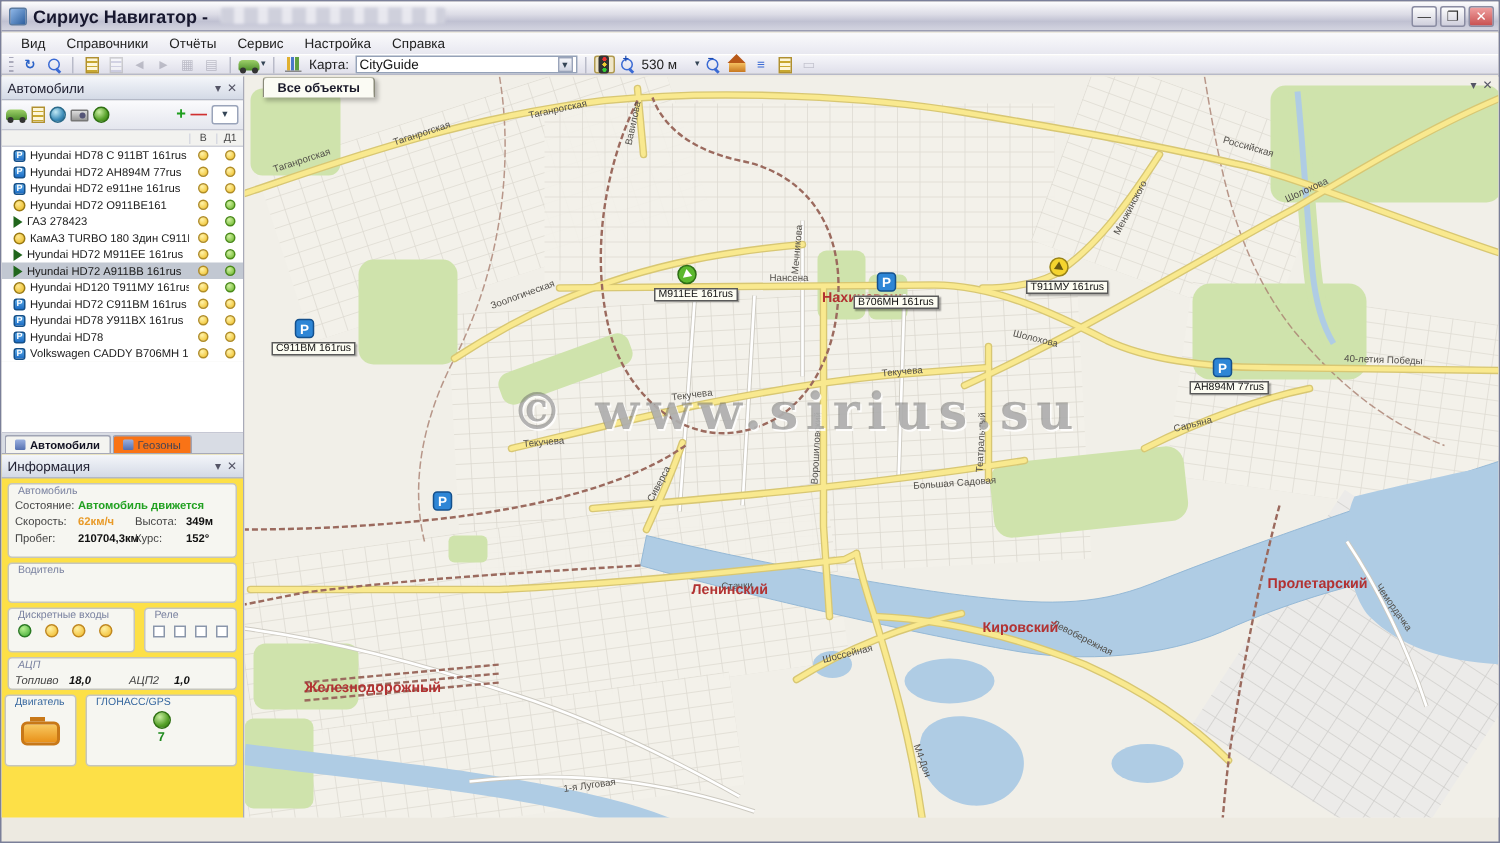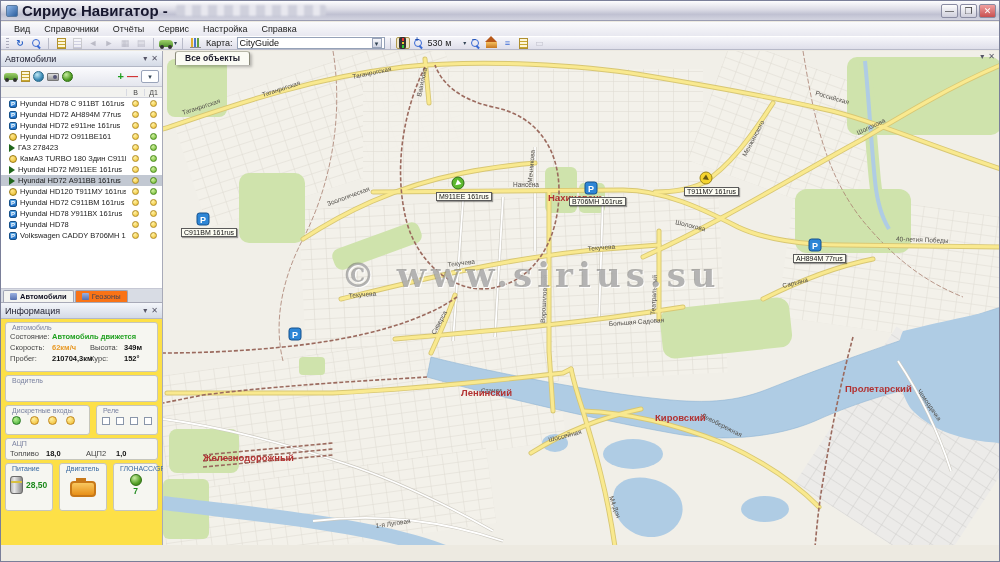--- a/index.html
+++ b/index.html
@@ -6,21 +6,21 @@
   *{box-sizing:border-box;}
   .win{position:relative;width:1000px;height:562px;background:#EDEAE1;
        font-family:"Liberation Sans","DejaVu Sans",sans-serif;overflow:hidden;
        border:1px solid #7a7f99;}
   
   .titlebar{position:absolute;left:0;top:0;width:100%;height:20px;
     background:linear-gradient(#FDFDFE,#DCDCE6 45%,#C0C1D2 70%,#D3D4E0);
     display:flex;align-items:center;padding:0 3px;border-bottom:1px solid #9a9cb2;}
   .appicon{width:12px;height:12px;border-radius:2px;margin:0 4px 0 2px;
     background:linear-gradient(135deg,#8fb7e8,#2d5f9e);border:1px solid #5a7aa0;}
-  .title{font-size:15px;font-weight:bold;color:#17172e;}
+  .title{font-size:12px;font-weight:bold;color:#17172e;}
   .blurred{width:150px;height:11px;margin-left:8px;border-radius:2px;
     background:repeating-linear-gradient(90deg,#cfd0dc 0 9px,#e8e8ef 9px 16px);filter:blur(1px);}
   .winbtns{margin-left:auto;display:flex;gap:2px;}
   .wbtn{width:17px;height:14px;font-size:9px;line-height:13px;text-align:center;color:#333;
     background:linear-gradient(#fdfdfd,#cfcfdc);border:1px solid #8a8ca2;border-radius:2px;}
   .wbtn.close{background:linear-gradient(#f0a0a0,#c85050);color:#fff;font-weight:bold;}
   
   .menubar{position:absolute;left:0;top:21px;width:100%;height:14px;
     background:linear-gradient(#FAFAFC,#E8E8F0);display:flex;align-items:center;
     padding-left:6px;gap:0;}
@@ -465,38 +465,31 @@
             <span class="icaption">Реле</span>
             <div class="cbs" id="relays">
                 <span class="cb"></span>
                 <span class="cb"></span>
                 <span class="cb"></span>
                 <span class="cb"></span>
               </div>
           </div>
         </div>
 
-        <div class="igroup" style="height:22px;">
+        <div class="igroup" style="height:22px;font-style:italic;">
           <span class="icaption">АЦП</span>
           <div class="irow" style="margin-top:2px;">
             <span class="ilabel" style="width:36px;">Топливо</span>
             <span class="ival" style="width:40px;">18,0</span>
             <span class="ilabel" style="width:30px;">АЦП2</span>
             <span class="ival">1,0</span>
           </div>
         </div>
 
         <div class="hgroups">
-          <div class="igroup" style="width:48px;height:48px;">
-            <span class="icaption" style="color:#3a6aa0;">Питание</span>
-            <div style="display:flex;align-items:center;gap:3px;margin-top:4px;">
-              <span class="i-batt"></span>
-              <span class="bigval">28,50</span>
-            </div>
-          </div>
           <div class="igroup" style="width:48px;height:48px;margin-left:2px;">
             <span class="icaption" style="color:#3a6aa0;">Двигатель</span>
             <div style="display:flex;justify-content:center;margin-top:9px;">
               <span class="i-engine"></span>
             </div>
           </div>
           <div class="igroup" style="flex:1;height:48px;margin-left:2px;">
             <span class="icaption" style="color:#3a6aa0;">ГЛОНАСС/GPS</span>
             <div style="display:flex;flex-direction:column;align-items:center;margin-top:2px;">
               <span class="i-globe green" style="width:12px;height:12px;"></span>

